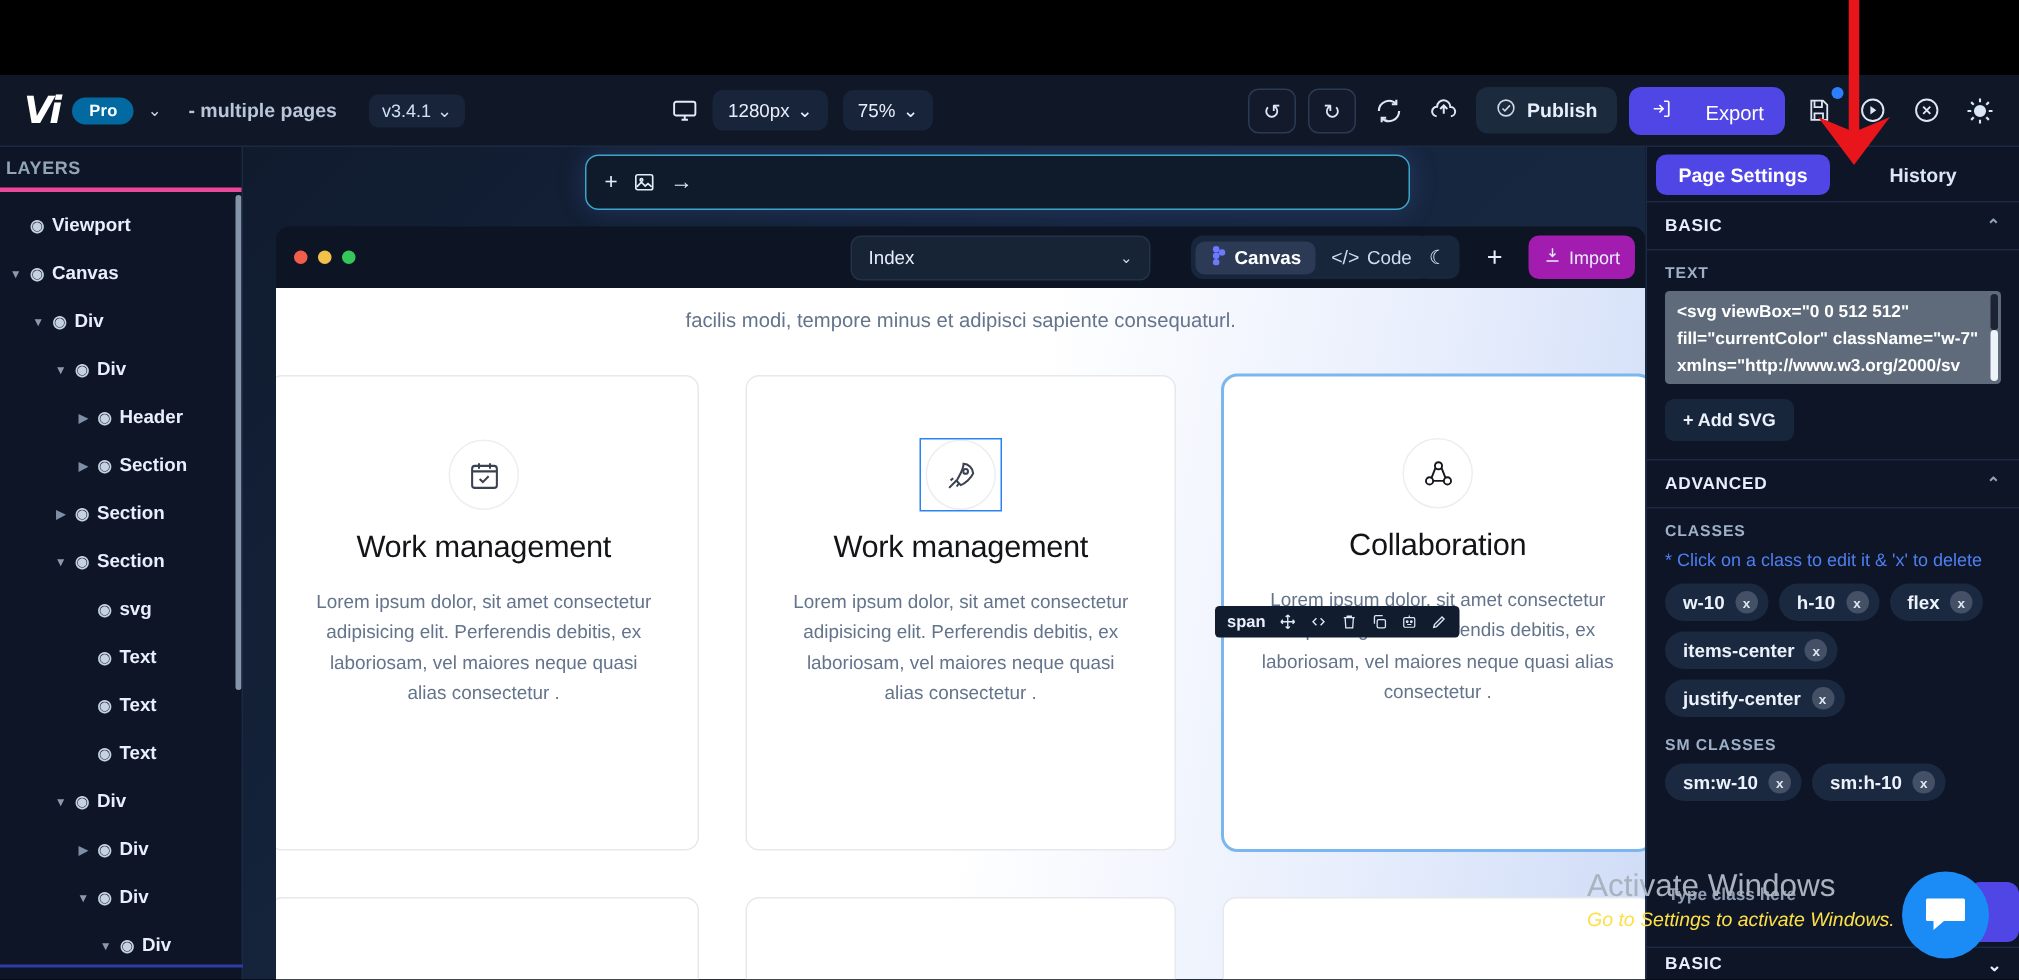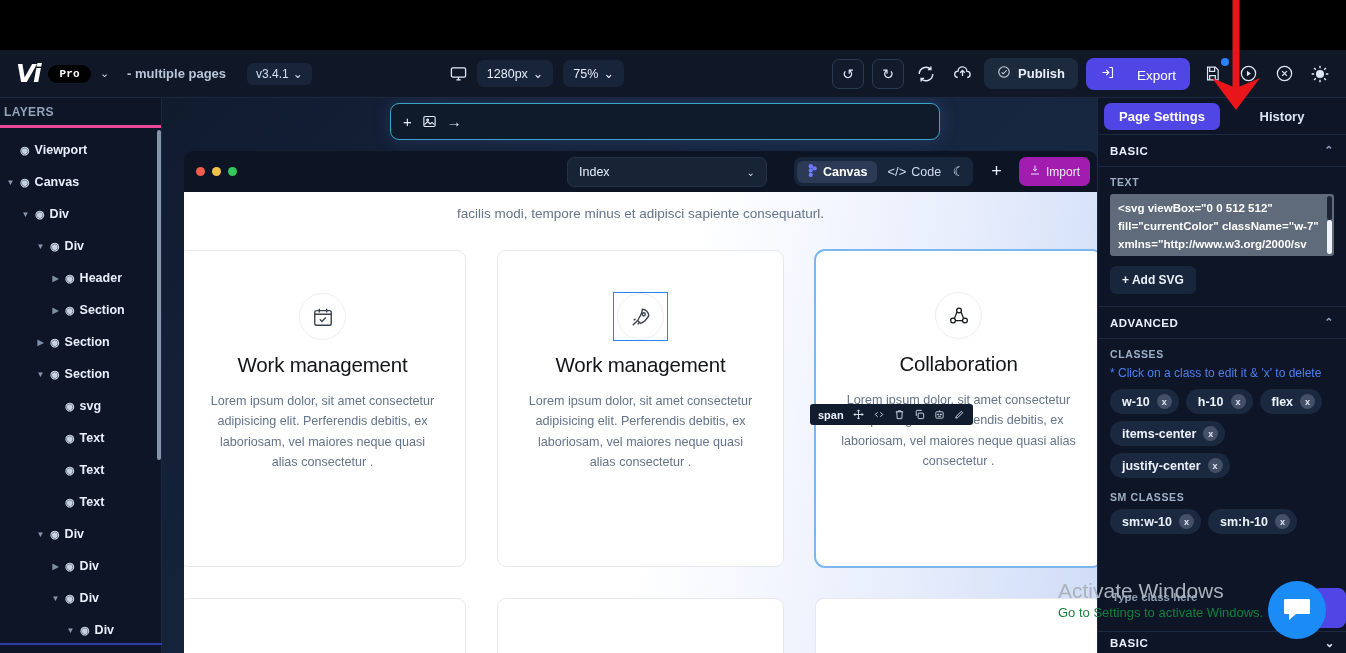--- a/index.html
+++ b/index.html
@@ -24,22 +24,22 @@
     border-bottom: 1px solid #1b2942;
     display: flex; align-items: center;
   }
   .logo-wrap { display:flex; align-items:center; gap:9px; padding-left: 16px; }
   .logo-mark {
     font-size: 25px; font-weight: 700; color: #ffffff; letter-spacing: -2px;
     font-family: "DejaVu Sans", sans-serif; line-height: 1;
     font-style: italic;
   }
   .pro-badge {
-    background: #000000; color:#fff; font-size: 11px; font-weight:700;
-    border-radius: 999px; padding: 3px 11px; letter-spacing: .2px; font-family: Liberation Mono, monospace;
+    background: #0369a1; color:#fff; font-size: 11px; font-weight:700;
+    border-radius: 999px; padding: 3px 11px; letter-spacing: .2px;
   }
   .chev { color:#c7d2e4; font-size: 11px; }
   .proj-name { color:#b9c6d9; font-size: 13px; font-weight: 700; margin-left: 9px; }
   .ver-pill {
     margin-left: 12px; background:#17243a; color:#cfe0f5; font-size:12px;
     border-radius: 6px; padding: 4px 9px; display:flex; align-items:center; gap:4px;
   }
 
   .tb-center { display:flex; align-items:center; gap:10px; margin-left: 138px;}
   .mon-icon { color:#e3ecf8; display:flex; }
@@ -242,21 +242,21 @@
     color:#e8eefb; font-size:11.5px; font-weight:700; letter-spacing:.5px;
     border-top:1px solid #1b2942;
   }
 
   
   .watermark {
     position:absolute; left:1058px; top:580px; width:270px; z-index:30;
     color:#b6bec8; pointer-events:none;
   }
   .wm1 { font-size:21px; color:#a9b2bd; line-height:1.05; font-weight:400;}
-  .wm2 { font-size:13px; color:#15803d; margin-top:3px; }
+  .wm2 { font-size:13px; color:#fde047; margin-top:3px;font-style:italic; }
 
   
   .chat-fab {
     position:absolute; left:1268px; top:581px; width:58px; height:58px;
     border-radius:50%; background:#1b8cf5; display:flex; align-items:center; justify-content:center;
     z-index:40;
   }
   .chat-side {
     position:absolute; left:1312px; top:588px; width:34px; height:40px;
     border-radius:8px; background:#4f46e5; z-index:35;

